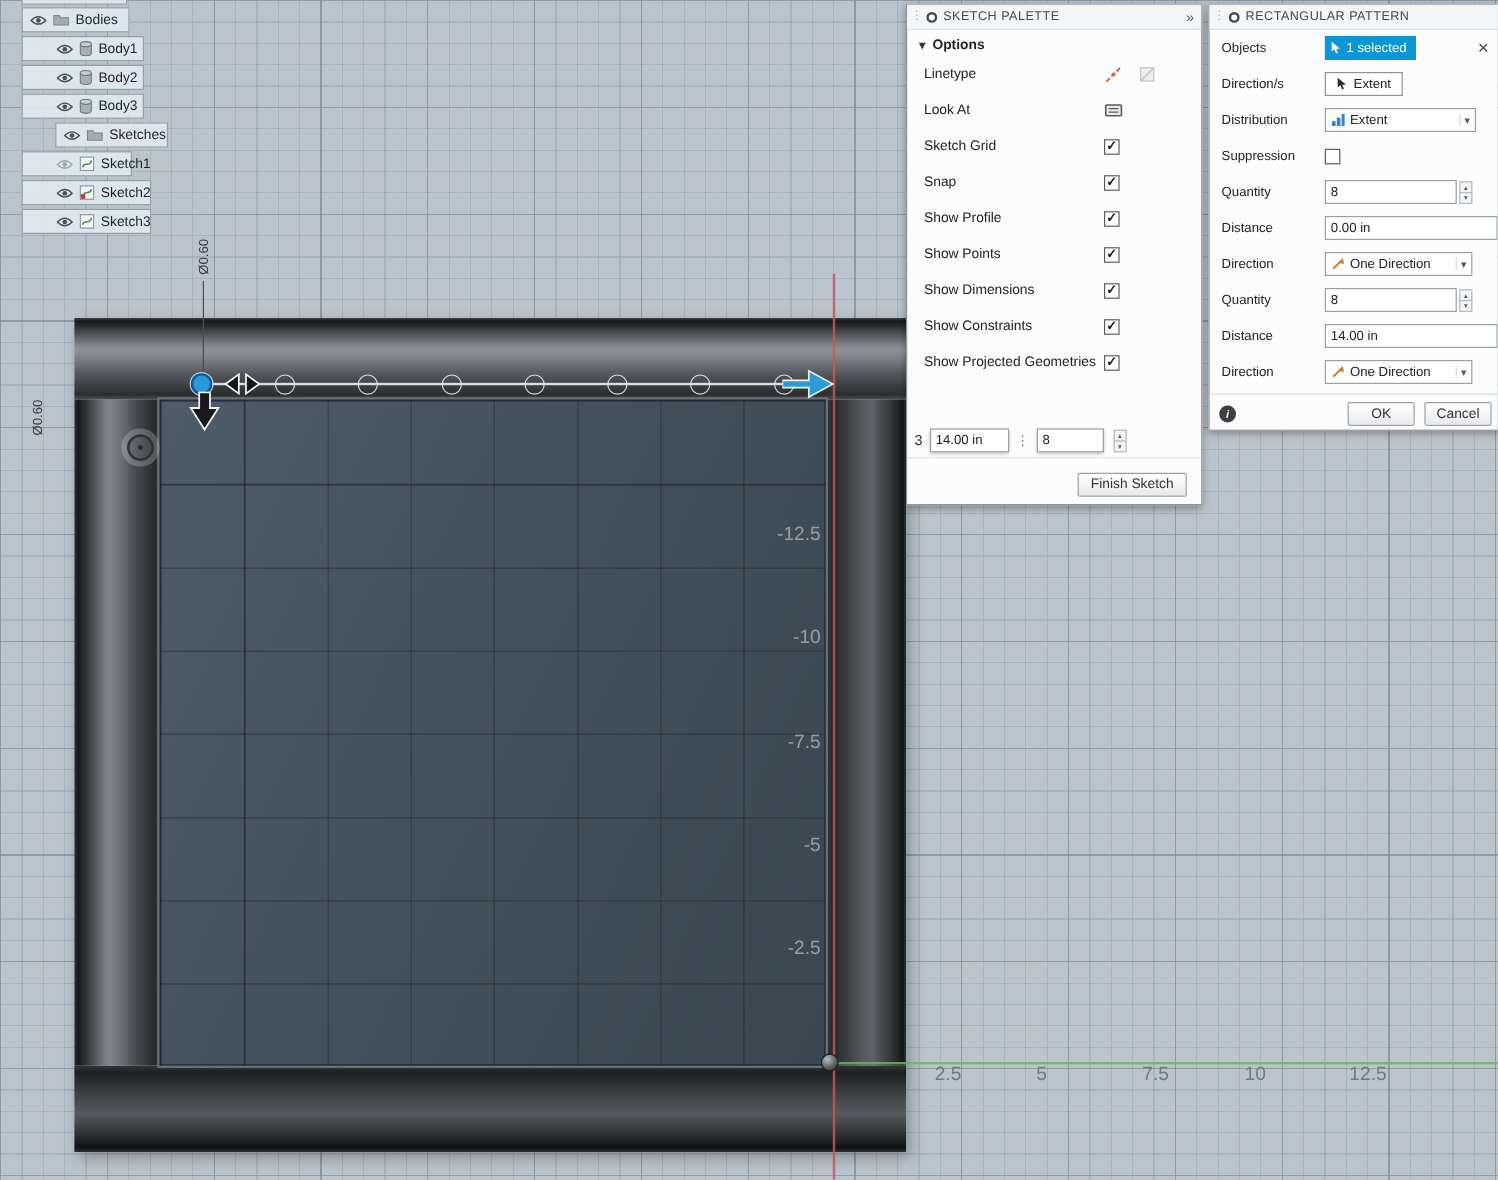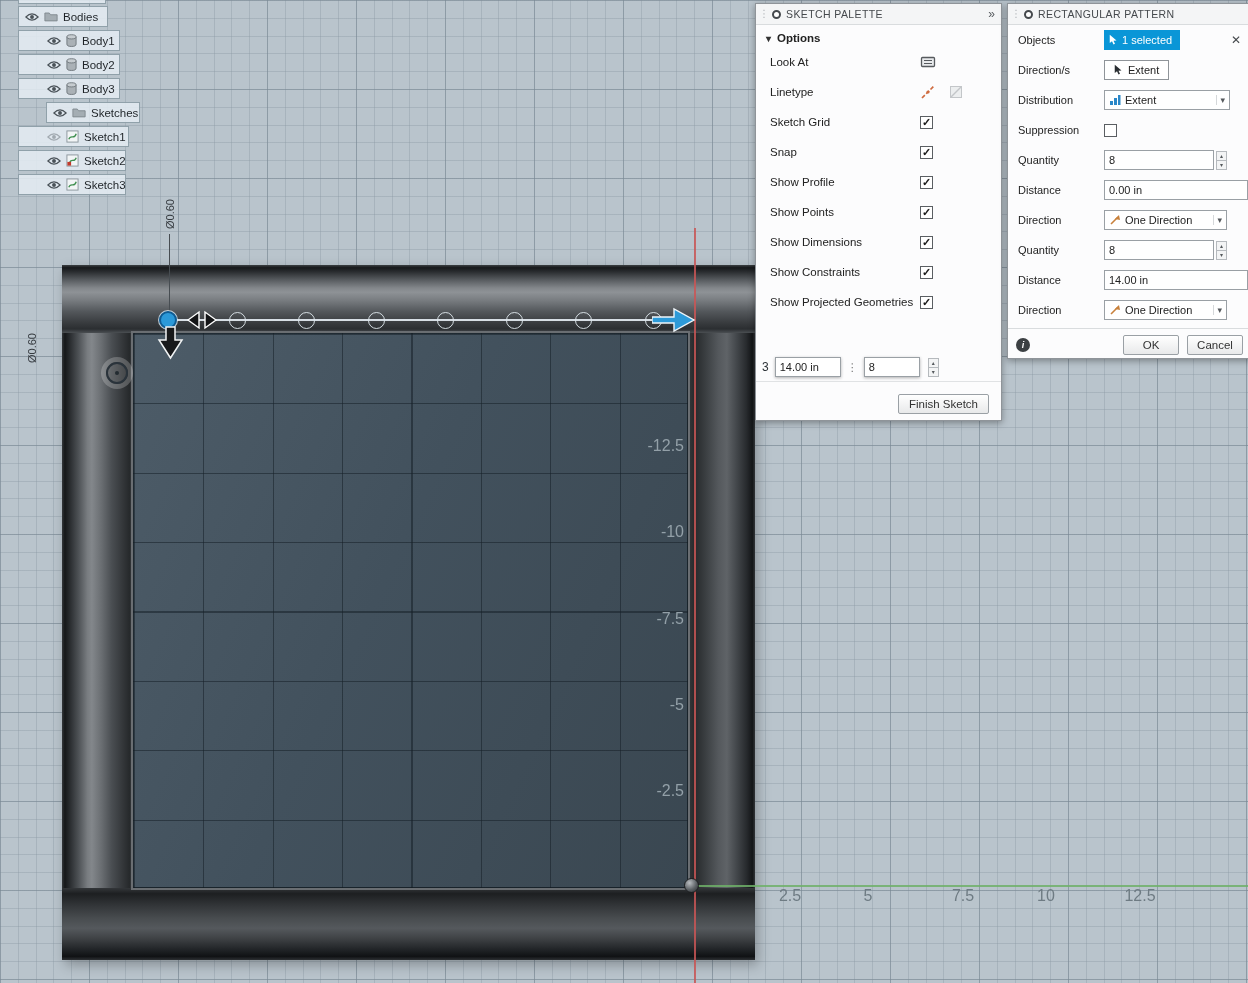--- a/index.html
+++ b/index.html
@@ -256,21 +256,21 @@
         </svg>
       </span>
     <span class="br-icon">
         <svg width="14" height="11" viewBox="0 0 16 12">
           <path d="M1 2 h5 l1.5 2 H15 v7 H1 Z" fill="#a4adb3" stroke="#7d868c" stroke-width="1"></path>
         </svg>
       </span>
     <span class="br-label">Sketches</span>
   </div>
 
-  <div class="br-row item" style="top:126px; width:111px;">
+  <div class="br-row item" style="top:126px; width:92px;">
     <span class="br-icon eye-hidden">
         <svg width="14" height="10" viewBox="0 0 16 10">
           <path d="M1 5 Q8 -2 15 5 Q8 12 1 5 Z" fill="none" stroke="#4a5258" stroke-width="1.3"></path>
           <circle cx="8" cy="5" r="2.2" fill="#4a5258"></circle>
         </svg>
       </span>
     <span class="br-icon">
         <svg width="13" height="13" viewBox="0 0 14 14">
           <rect x="1" y="1" width="12" height="12" fill="#f2f5f6" stroke="#8b959b"></rect>
           <path d="M3 10 C5 4, 9 11, 11 4" stroke="#3f8f4f" fill="none" stroke-width="1.4"></path>
@@ -319,41 +319,41 @@
     <span class="hdr-dot"></span>
     <span class="hdr-title">SKETCH PALETTE</span>
     <span class="hdr-collapse">»</span>
   </div>
   <div class="sp-options">
     <span class="sp-tri">▾</span>
     <span>Options</span>
   </div>
 
   <div class="sp-row">
+    <span class="lbl">Linetype</span>
+    <span class="icon16">
+        <svg width="16" height="16">
+          <line x1="2" y1="14" x2="14" y2="2" stroke="#cf6b3f" stroke-width="1.7" stroke-dasharray="4 2"></line>
+          <circle cx="8" cy="8" r="1.6" fill="#cf6b3f"></circle>
+        </svg>
+      </span>
+    <span class="icon16">
+        <svg width="16" height="16">
+          <rect x="2.5" y="2.5" width="11" height="11" fill="#eceeef" stroke="#c3c6c9"></rect>
+          <line x1="3" y1="13" x2="13" y2="3" stroke="#c3c6c9" stroke-width="1.4"></line>
+        </svg>
+      </span>
+  </div>
+  <div class="sp-row">
     <span class="lbl">Look At</span>
     <span class="icon16">
         <svg width="16" height="14">
           <rect x="1.5" y="2.5" width="13" height="9" rx="1" fill="#e8eaec" stroke="#565a5e" stroke-width="1.3"></rect>
           <line x1="4" y1="5.5" x2="12" y2="5.5" stroke="#565a5e"></line>
           <line x1="4" y1="8.5" x2="12" y2="8.5" stroke="#565a5e"></line>
-        </svg>
-      </span>
-  </div>
-  <div class="sp-row">
-    <span class="lbl">Linetype</span>
-    <span class="icon16">
-        <svg width="16" height="16">
-          <line x1="2" y1="14" x2="14" y2="2" stroke="#cf6b3f" stroke-width="1.7" stroke-dasharray="4 2"></line>
-          <circle cx="8" cy="8" r="1.6" fill="#cf6b3f"></circle>
-        </svg>
-      </span>
-    <span class="icon16">
-        <svg width="16" height="16">
-          <rect x="2.5" y="2.5" width="11" height="11" fill="#eceeef" stroke="#c3c6c9"></rect>
-          <line x1="3" y1="13" x2="13" y2="3" stroke="#c3c6c9" stroke-width="1.4"></line>
         </svg>
       </span>
   </div>
   <div class="sp-row">
     <span class="lbl">Sketch Grid</span>
     <span class="checkbox">✓</span>
   </div>
   <div class="sp-row">
     <span class="lbl">Snap</span>
     <span class="checkbox">✓</span>

